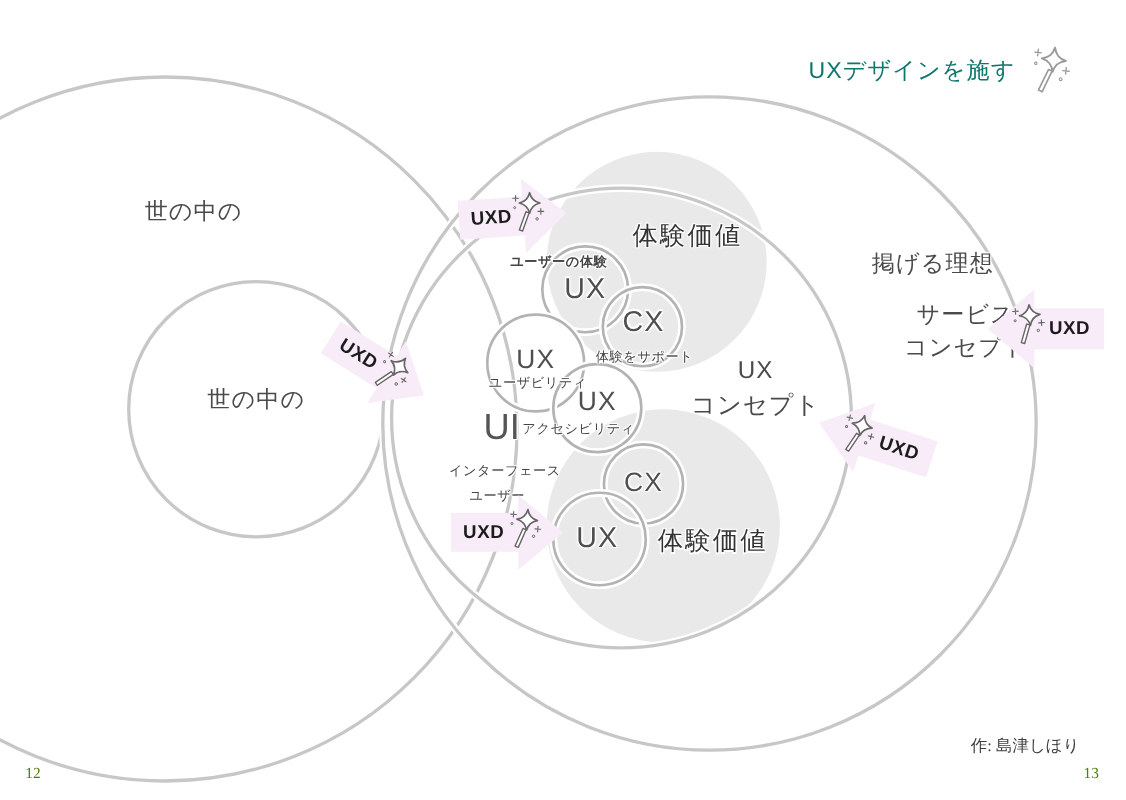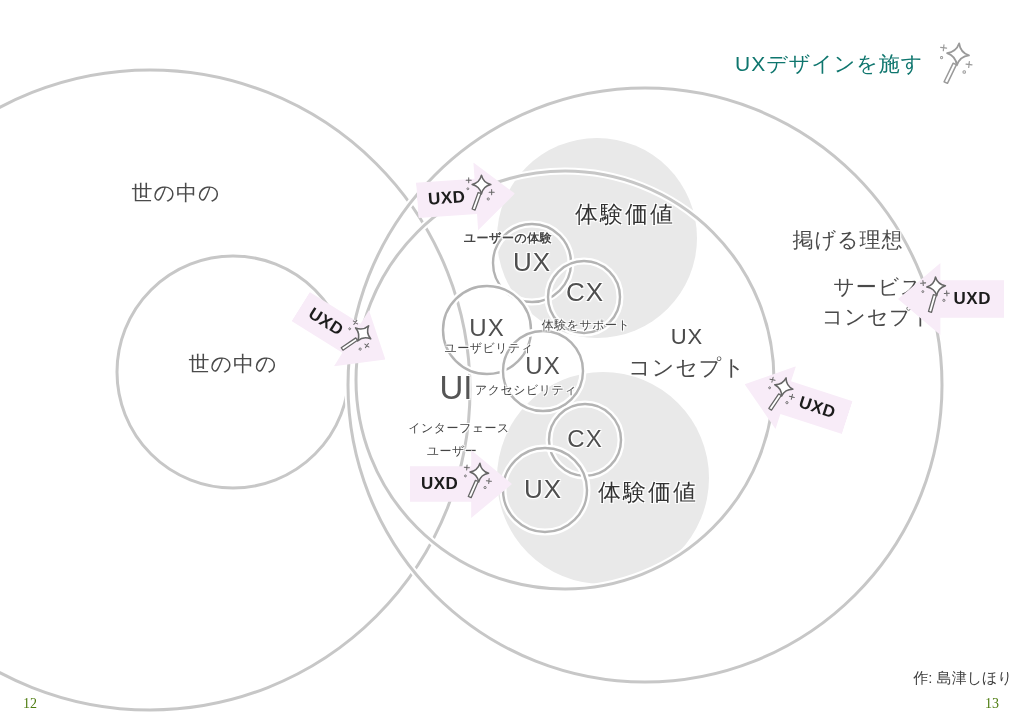--- a/index.html
+++ b/index.html
@@ -204,17 +204,17 @@
           <path d="M21.5 24.5 L14.5 44 L11 42.8 L18.1 23.4 Z" fill="#fff" stroke="currentColor" stroke-width="1.5" stroke-linejoin="round"></path>
           <path d="M22 3 C23.5 9.5 26.5 12.5 33 14 C26.5 15.5 23.5 18.5 22 25 C20.5 18.5 17.5 15.5 11 14 C17.5 12.5 20.5 9.5 22 3 Z" fill="#fff" stroke="currentColor" stroke-width="1.8" stroke-linejoin="round"></path>
           <path d="M7 6 L7 12 M4 9 L10 9" stroke="currentColor" stroke-width="1.2" stroke-linecap="round" fill="none"></path>
           <path d="M34 20 L34 26 M31 23 L37 23" stroke="currentColor" stroke-width="1.2" stroke-linecap="round" fill="none"></path>
           <circle cx="30" cy="31" r="1.3" fill="none" stroke="currentColor" stroke-width="1"></circle>
           <circle cx="6" cy="19" r="1.1" fill="none" stroke="currentColor" stroke-width="1"></circle>
         </svg>
       </span>
   </div>
 
-  <div class="credit" style="left:963px;top:678px;">作: 島津しほり</div>
+  <div class="credit" style="left:932px;top:678px;font-family:Liberation Serif, serif;">作: 島津しほり</div>
   <div class="pagenum" style="left:30px;top:704px;">12</div>
   <div class="pagenum" style="left:992px;top:704px;">13</div>
 
 </div>
 
 </body></html>

